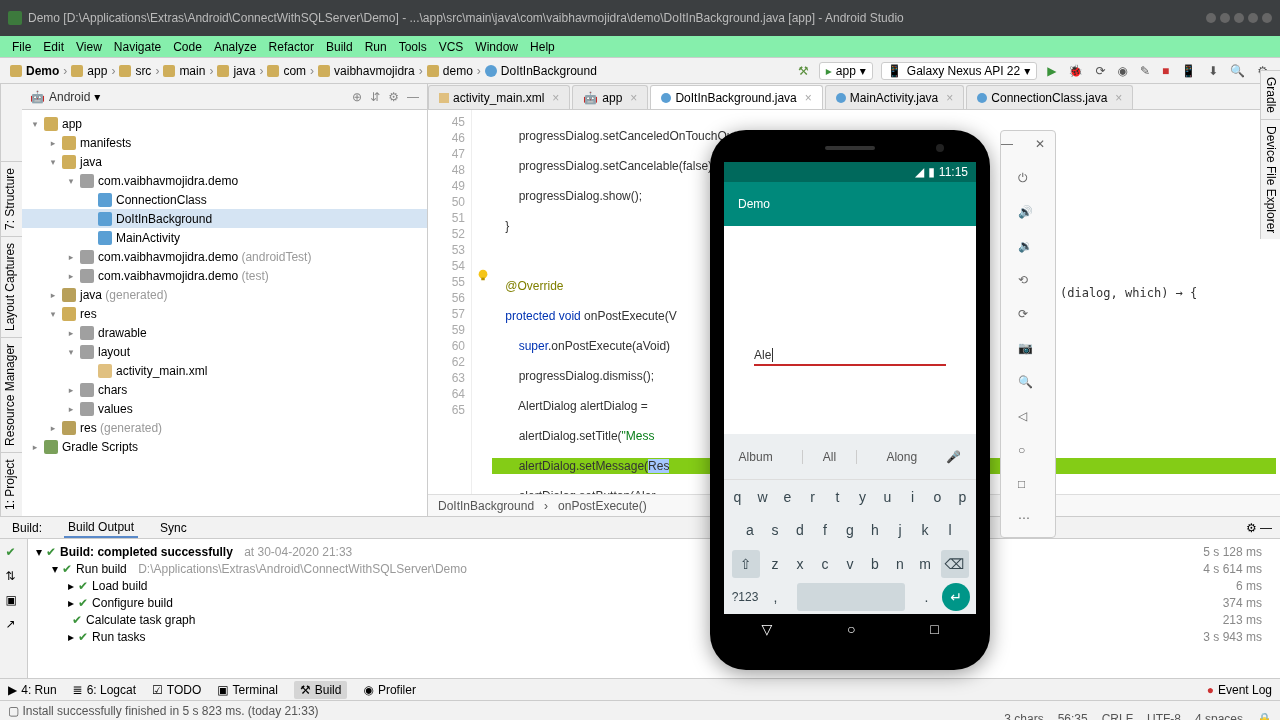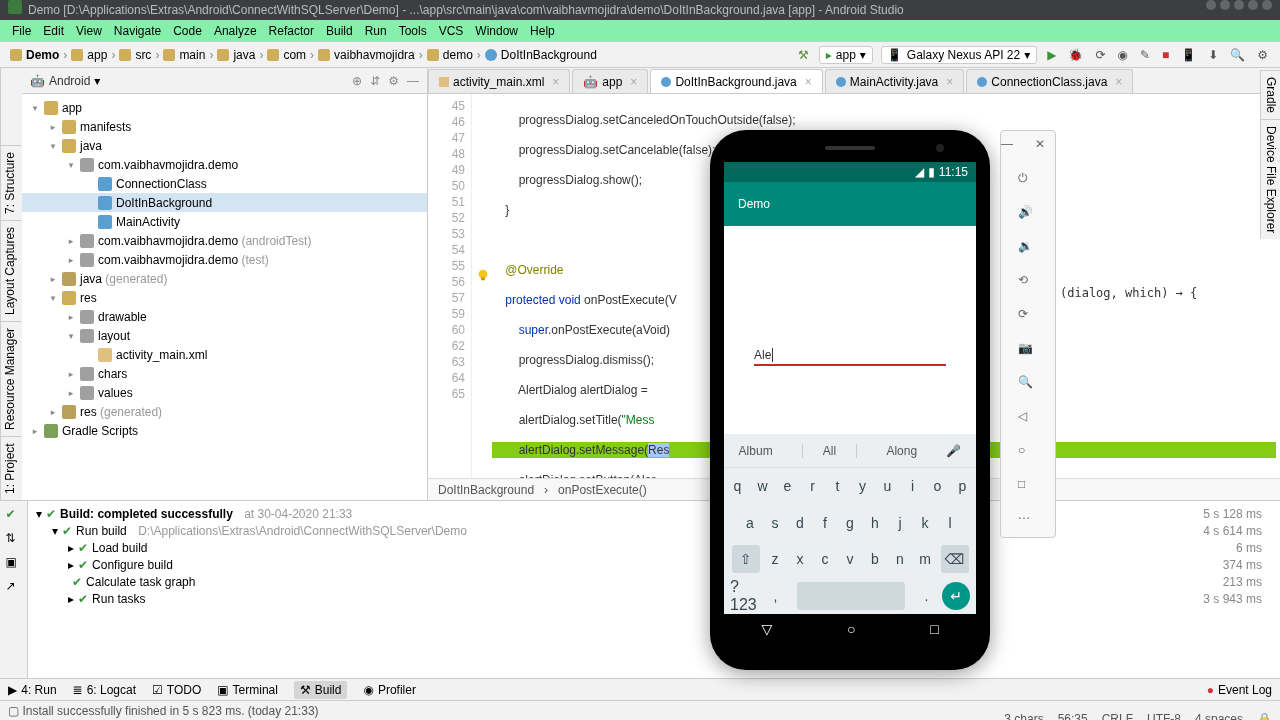--- a/index.html
+++ b/index.html
@@ -1,17 +1,17 @@
 <!DOCTYPE html>
 <html><head>
 <meta charset="utf-8">
 <style>
 * { margin:0; padding:0; box-sizing:border-box; font-family:"Segoe UI",Arial,sans-serif; font-size:12px; }
 body { background:#f0f0f0; width:1280px; height:720px; overflow:hidden; position:relative; }
-.titlebar { background:#3c3f41; color:#bbb; height:20px; line-height:20px; padding:0 8px; font-size:11px; display:flex; }
+.titlebar { background:#3c3f41; color:#bbb; height:36px; line-height:20px; padding:0 8px; font-size:11px; display:flex; align-items:center; }
 .titlebar .icon { width:14px; height:14px; background:#3d7a3d; border-radius:2px; margin-right:6px; }
 .titlebar .dots { margin-left:auto; display:flex; gap:4px; }
 .titlebar .dots span { width:10px; height:10px; border-radius:50%; background:#666; }
 .menubar { background:#86efac; height:22px; display:flex; align-items:center; padding:0 6px; border-bottom:1px solid #ccc; }
 .menubar span { padding:0 6px; cursor:pointer; }
 .navbar { background:#f2f2f2; height:26px; display:flex; align-items:center; padding:0 6px; border-bottom:1px solid #ccc; font-size:11px; }
 .crumb { padding:0 4px; display:flex; align-items:center; gap:4px; }
 .crumb .fico { width:12px; height:12px; background:#cfae5a; border-radius:2px; }
 .chev { color:#888; }
 .navbar .spacer { flex:1; }
@@ -71,21 +71,21 @@
 
 .emulator { position:absolute; left:710px; top:130px; width:280px; height:540px; background:#000; border-radius:36px; padding:32px 14px 26px; box-shadow:0 4px 20px rgba(0,0,0,.4); }
 .emu-speaker { position:absolute; top:16px; left:50%; transform:translateX(-50%); width:50px; height:4px; background:#333; border-radius:2px; }
 .emu-cam { position:absolute; top:14px; right:46px; width:8px; height:8px; background:#222; border-radius:50%; }
 .screen { width:100%; height:100%; background:#fff; display:flex; flex-direction:column; }
 .sbar { height:20px; background:#00695c; color:#fff; display:flex; align-items:center; justify-content:flex-end; padding:0 8px; font-size:10px; gap:4px; }
 .appbar { height:44px; background:#00897b; color:#fff; display:flex; align-items:center; padding:0 14px; font-size:16px; }
 .appbody { flex:1; background:#fff; position:relative; }
 .inp { position:absolute; top:120px; left:30px; right:30px; border-bottom:2px solid #c62828; padding-bottom:2px; font-size:14px; color:#333; }
 .kbd { height:180px; background:#eceff1; display:flex; flex-direction:column; }
-.sugg { height:34px; display:flex; align-items:center; justify-content:space-around; border-bottom:1px solid #ddd; color:#555; font-size:13px; }
+.sugg { height:46px; display:flex; align-items:center; justify-content:space-around; border-bottom:1px solid #ddd; color:#555; font-size:13px; }
 .krow { flex:1; display:flex; align-items:center; justify-content:center; gap:6px; }
 .key { width:19px; height:28px; display:flex; align-items:center; justify-content:center; color:#37474f; font-size:14px; border-radius:3px; }
 .key.wide { width:28px; background:#cfd8dc; }
 .key.sp { flex:1; background:#cfd8dc; border-radius:3px; height:28px; margin:0 6px; }
 .key.enter { background:#009688; color:#fff; border-radius:50%; width:28px; height:28px; }
 .navb { height:30px; background:#000; display:flex; align-items:center; justify-content:space-around; }
 .navb span { color:#fff; font-size:14px; }
 
 .emuctrl { position:absolute; left:1000px; top:130px; width:56px; background:#f8f8f8; border:1px solid #ccc; border-radius:4px; display:flex; flex-direction:column; align-items:center; padding:6px 0; gap:14px; }
 .emuctrl .top { display:flex; gap:14px; }
@@ -383,20 +383,26 @@
       <span>DoItInBackground</span>
         <span>›</span>
         <span>onPostExecute()</span>
     </div>
   </div>
 </div>
 
 <div class="overflow-code">(dialog, which) → {</div>
 
 <div style="height:200px;display:flex;flex-direction:column;border-top:1px solid #ccc;background:#fff">
+  <div class="buildtabs">
+    <span class="bt">Build:</span>
+    <span class="bt active">Build Output</span>
+    <span class="bt">Sync</span>
+    <span style="margin-left:auto">⚙ —</span>
+  </div>
   <div class="buildbody">
     <div class="buildleft">
         <span style="color:#3a933a">✔</span>
         <span>⇅</span>
         <span>▣</span>
         <span>↗</span>
       </div>
     <div class="buildtree">
       <div class="brow"><span>▾</span><span class="ok">✔</span><b>Build: completed successfully</b>&nbsp;<span class="dim">at 30-04-2020 21:33</span><span class="tm">5 s 128 ms</span></div>
       <div class="brow" style="padding-left:16px"><span>▾</span><span class="ok">✔</span><span>Run build</span>&nbsp;<span class="dim">D:\Applications\Extras\Android\ConnectWithSQLServer\Demo</span><span class="tm">4 s 614 ms</span></div>
@@ -513,21 +519,21 @@
           <span class="key">z</span>
           <span class="key">x</span>
           <span class="key">c</span>
           <span class="key">v</span>
           <span class="key">b</span>
           <span class="key">n</span>
           <span class="key">m</span>
           <span class="key wide">⌫</span>
         </div>
       <div class="krow" style="padding:0 6px">
-          <span class="key" style="font-size:16px;width:30px">?123</span>
+          <span class="key" style="font-size:12px;width:30px">?123</span>
           <span class="key">,</span>
           <span class="key sp"></span>
           <span class="key">.</span>
           <span class="key enter">↵</span>
         </div>
     </div>
     <div class="navb">
         <span>▽</span>
         <span>○</span>
         <span>□</span>

